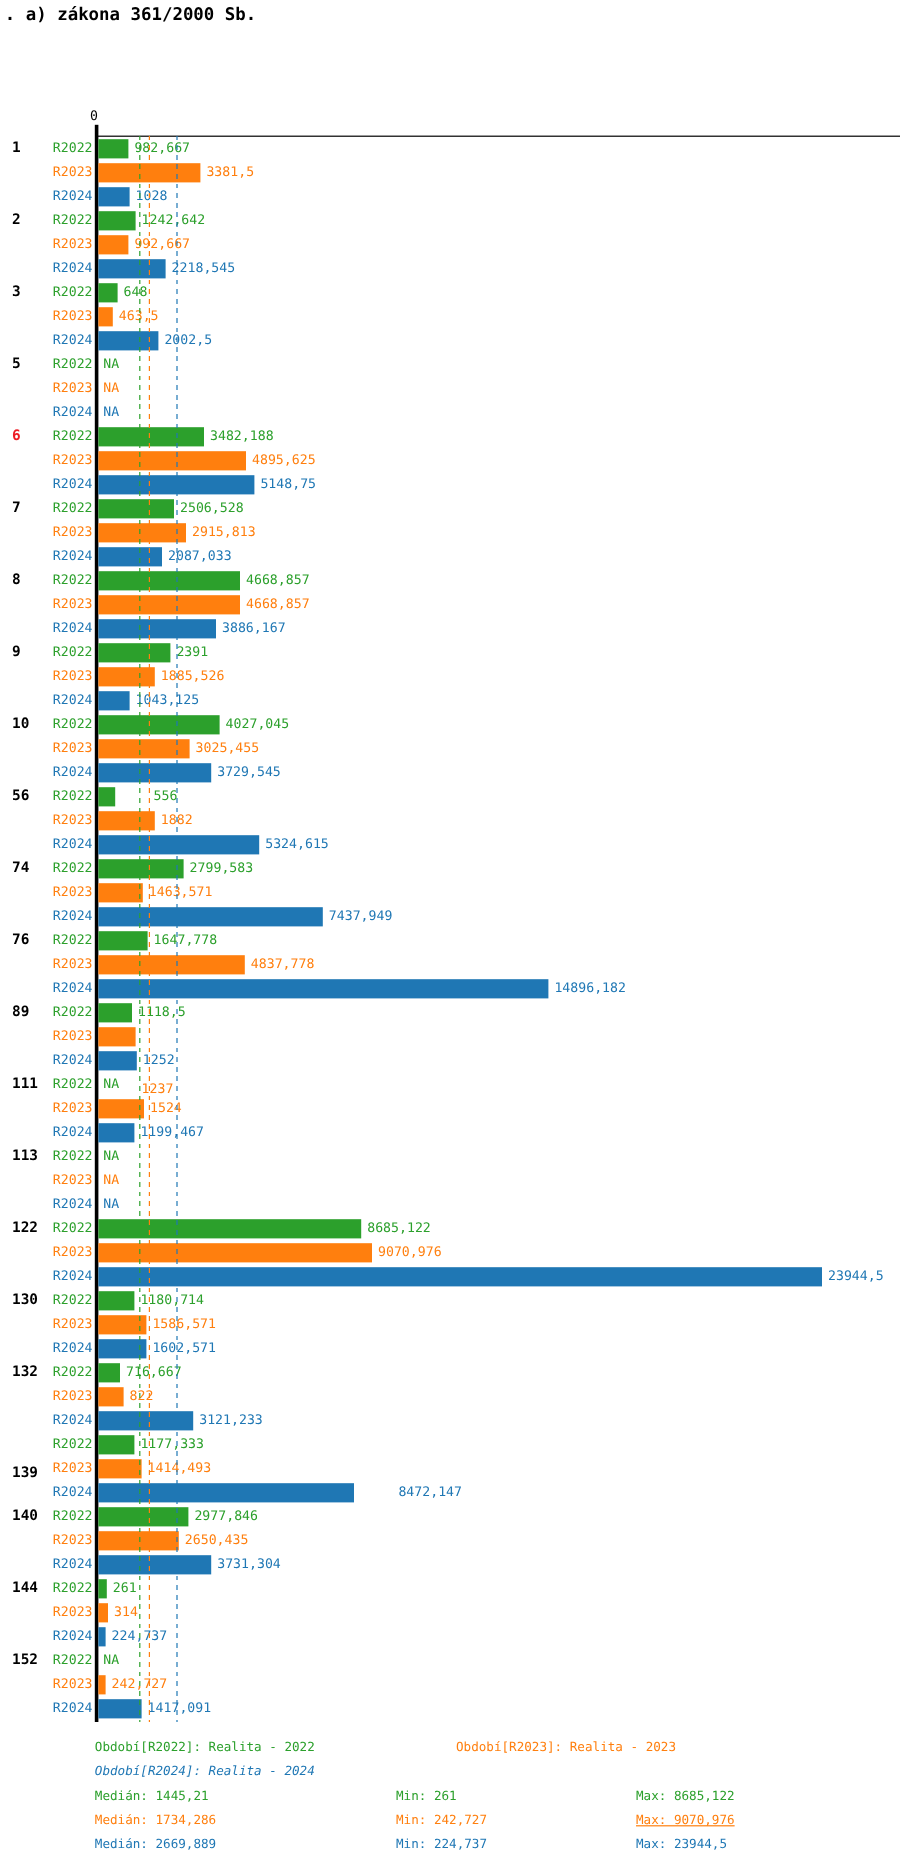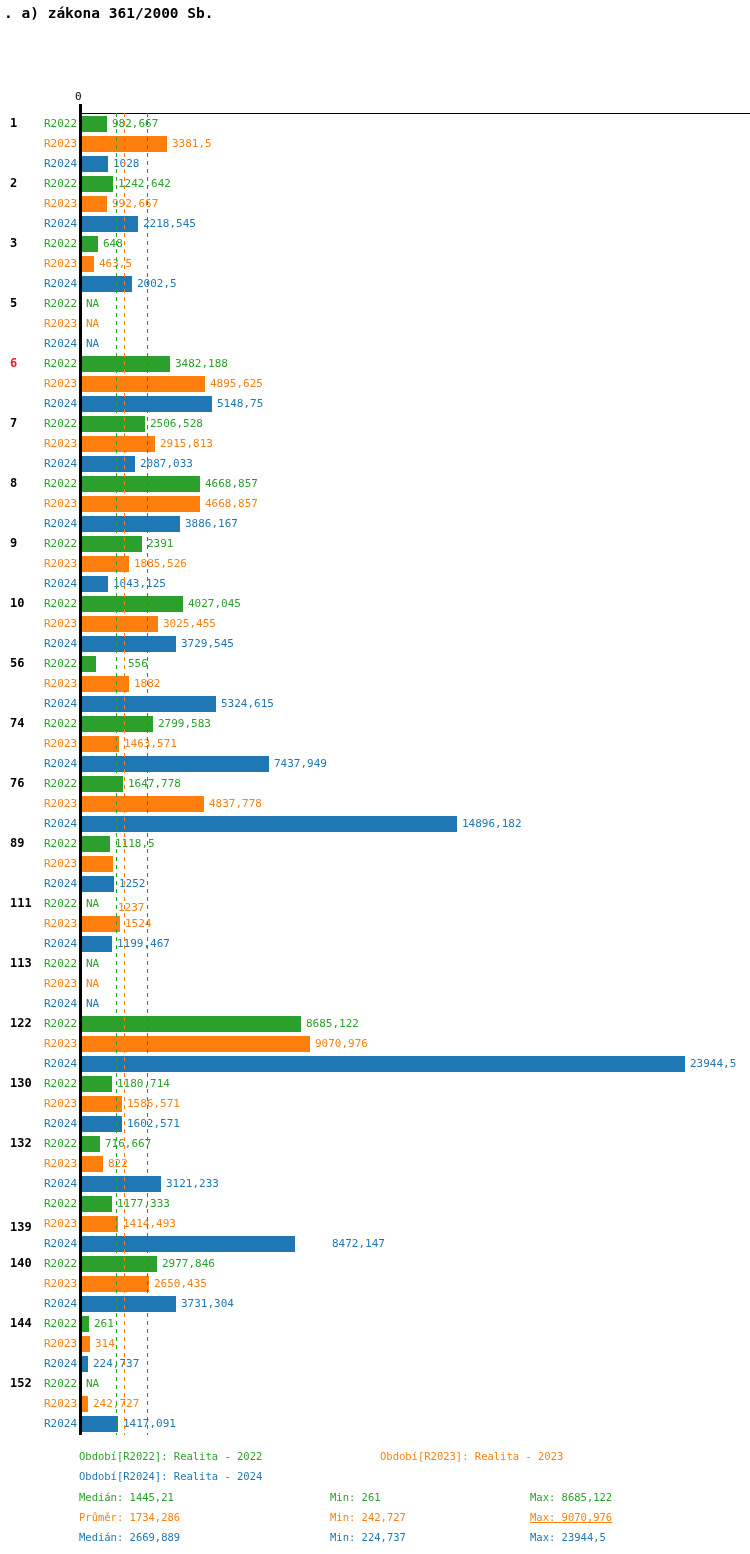--- a/index.html
+++ b/index.html
@@ -261,27 +261,27 @@
         <div class="val c2" style="left: 123px; top: 1303px;">1417,091</div>
       </div>
   <div class="mline m0" style="left: 116px;"></div>
       <div class="mline m1" style="left: 124px;"></div>
       <div class="mline m2" style="left: 147px;"></div>
     </div>
 
   <div>
     <span class="lg c0" style="left:79px;top:1449px;">Období[R2022]: Realita - 2022</span>
     <span class="lg c1" style="left:380px;top:1449px;">Období[R2023]: Realita - 2023</span>
-    <span class="lg c2" style="left:79px;top:1469px;">Období[R2024]: Realita - 2024</span>
+    <span class="lg c2" style="left:79px;top:1469px;font-style:italic;">Období[R2024]: Realita - 2024</span>
 
     <span class="lg c0" style="left:79px;top:1490px;">Medián: 1445,21</span>
     <span class="lg c0" style="left:330px;top:1490px;">Min: 261</span>
     <span class="lg c0" style="left:530px;top:1490px;">Max: 8685,122</span>
 
-    <span class="lg c1" style="left:79px;top:1510px;">Průměr: 1734,286</span>
+    <span class="lg c1" style="left:79px;top:1510px;">Medián: 1734,286</span>
     <span class="lg c1" style="left:330px;top:1510px;">Min: 242,727</span>
     <span class="lg c1" style="left:530px;top:1510px;text-decoration:underline;">Max: 9070,976</span>
 
     <span class="lg c2" style="left:79px;top:1530px;">Medián: 2669,889</span>
     <span class="lg c2" style="left:330px;top:1530px;">Min: 224,737</span>
     <span class="lg c2" style="left:530px;top:1530px;">Max: 23944,5</span>
   </div>
 
 </div>
 

